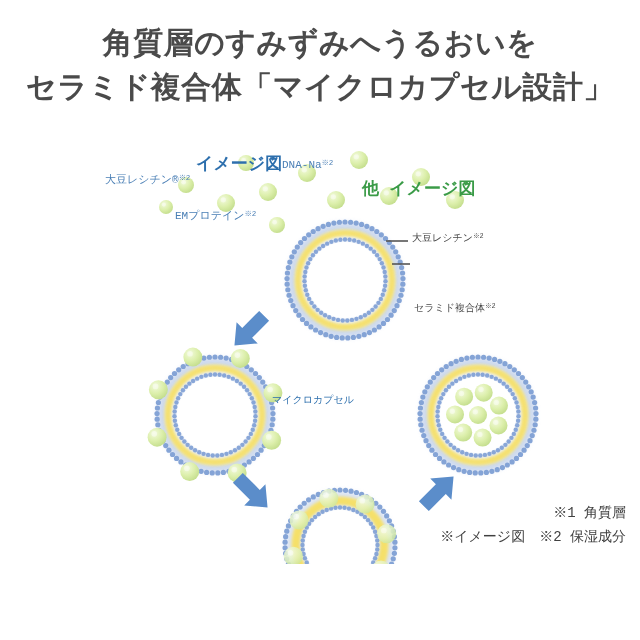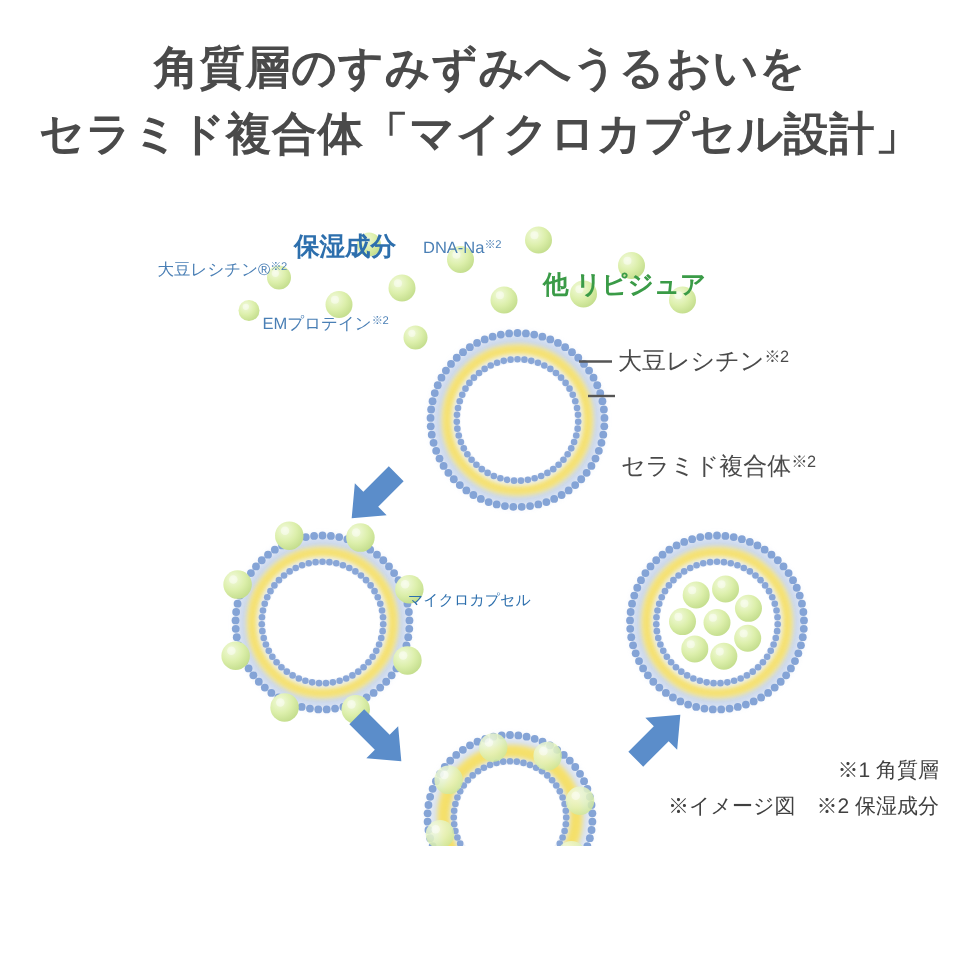--- a/index.html
+++ b/index.html
@@ -6,21 +6,21 @@
     margin: 0;
     padding: 0;
     background: #ffffff;
   }
   #page {
     position: relative;
     width: 640px;
     height: 564px;
     background: #ffffff;
     overflow: hidden;
-    font-family: Liberation Sans, sans-serif;
+    font-family: Liberation Mono, monospace;
   }
 
   
   .title-block {
     position: absolute;
     left: 0;
     top: 24px;
     width: 640px;
     text-align: center;
     color: #4a4a4a;
@@ -46,21 +46,21 @@
     color: #3a9b47;
     font-weight: bold;
     font-size: 17px;
   }
   .lbl-blue {
     color: #4a7fb5;
     font-size: 11px;
   }
   .lbl-gray {
     color: #4a4a4a;
-    font-size: 16px;
+    font-size: 10px;
   }
   .lbl-center-blue {
     color: #2d6fad;
     font-size: 10px;
     text-align: center;
     line-height: 1.3;
   }
   .sup {
     font-size: 0.68em;
     vertical-align: 0.45em;
@@ -798,27 +798,27 @@
           <circle cx="163.9" cy="204.55" r="2.1" fill="#ffffff" opacity="0.45"></circle>
         </g>
       </g>
 
     <g stroke="#555555" stroke-width="1.6" fill="none">
       <line x1="386" y1="241" x2="408" y2="241"></line>
       <line x1="392" y1="264" x2="410" y2="264"></line>
     </g>
   </svg>
 
-  <div class="lbl lbl-blue-bold" style="left:196px; top:155px;">保湿成分</div>
+  <div class="lbl lbl-blue-bold" style="left:196px; top:155px;">イメージ図</div>
 
   <div class="lbl lbl-blue" style="left:282px; top:159px;"><span>DNA-Na</span><span class="sup">※2</span></div>
 
   <div class="lbl lbl-blue" style="left:105px; top:174px;"><span>大豆レシチン®</span><span class="sup">※2</span></div>
 
-  <div class="lbl lbl-green-bold" style="left:362px; top:180px;">他 リピジュア</div>
+  <div class="lbl lbl-green-bold" style="left:362px; top:180px;">他 イメージ図</div>
 
   <div class="lbl lbl-blue" style="left:175px; top:210px;"><span>EMプロテイン</span><span class="sup">※2</span></div>
 
   <div class="lbl lbl-gray" style="left:412px; top:232px;"><span>大豆レシチン</span><span class="sup">※2</span></div>
 
   <div class="lbl lbl-gray" style="left:414px; top:255px;margin-top:47px;"><span>セラミド複合体</span><span class="sup">※2</span></div>
 
   <div class="lbl lbl-center-blue" style="left:272px; top:394px;">
     <span style="display:block;">マイクロカプセル</span>
   </div>

